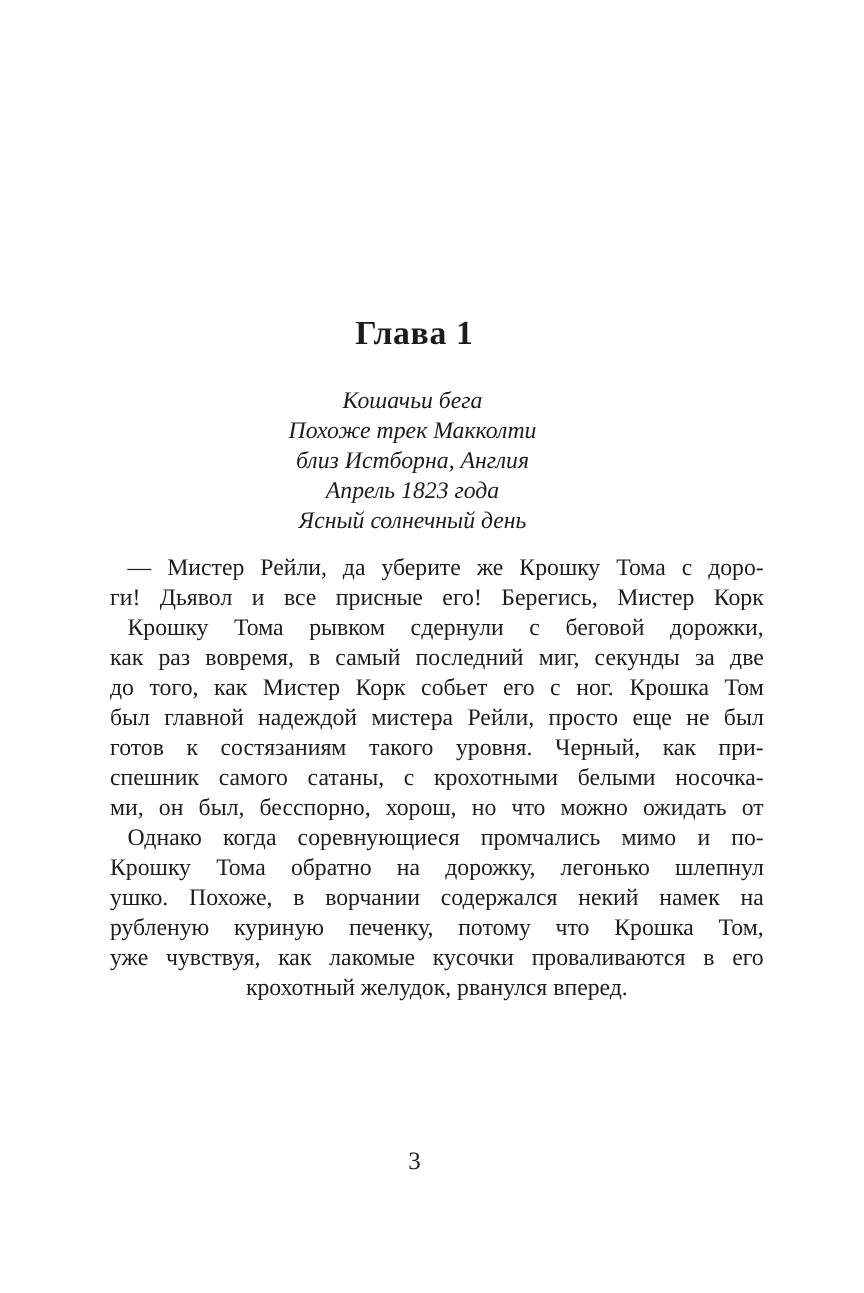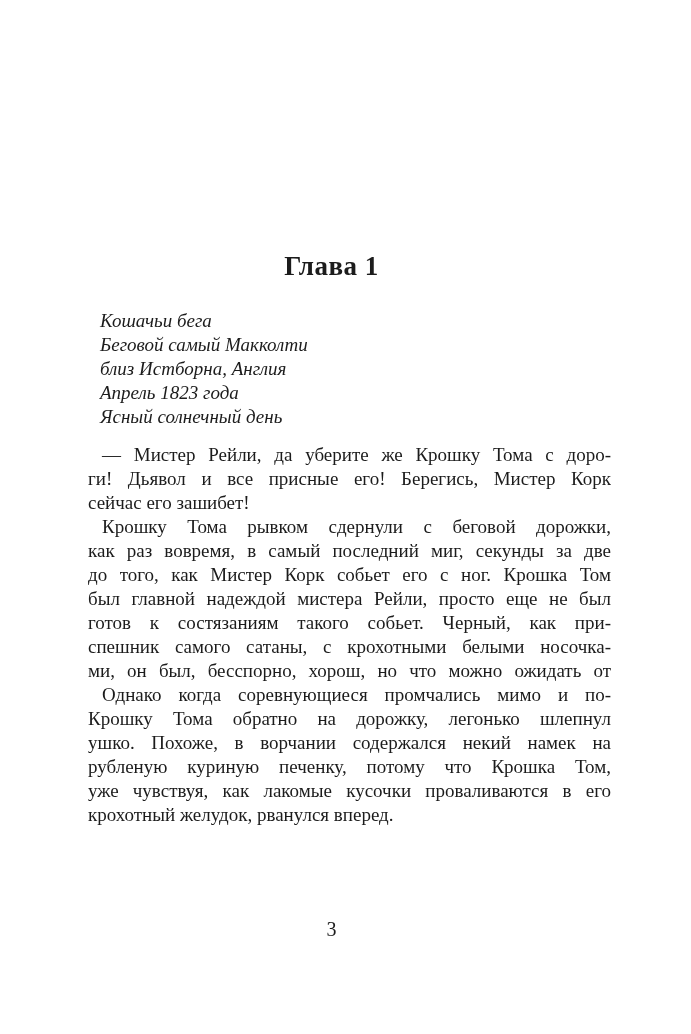--- a/index.html
+++ b/index.html
@@ -39,21 +39,21 @@
   }
   .body-text {
     position: absolute;
     left: 88px;
     top: 443px;
     width: 523px;
     font-size: 19px;
     line-height: 24px;
   }
   .line {
-    text-align: left;
+    text-align: center;
     white-space: normal;
   }
   .line.jl {
     text-align: justify;
     text-align-last: justify;
     -moz-text-align-last: justify;
   }
   .line.first {
     text-indent: 14px;
   }
@@ -69,40 +69,39 @@
 </style>
 </head>
 <body>
 
 <div class="page">
 
   <div class="chapter-heading">Глава 1</div>
 
   <div class="epigraph">
     <div class="line">Кошачьи бега</div>
-    <div class="line">Беговой самый Макколти</div>
+    <div class="line">Похоже трек Макколти</div>
     <div class="line">близ Истборна, Англия</div>
     <div class="line">Апрель 1823 года</div>
     <div class="line">Ясный солнечный день</div>
   </div>
 
   <div class="body-text">
 
     <div>
       <div class="line jl first">— Мистер Рейли, да уберите же Крошку Тома с доро-</div>
       <div class="line jl">ги! Дьявол и все присные его! Берегись, Мистер Корк</div>
-      <div class="line">сейчас его зашибет!</div>
     </div>
 
     <div>
       <div class="line jl first">Крошку Тома рывком сдернули с беговой дорожки,</div>
       <div class="line jl">как раз вовремя, в самый последний миг, секунды за две</div>
       <div class="line jl">до того, как Мистер Корк собьет его с ног. Крошка Том</div>
       <div class="line jl">был главной надеждой мистера Рейли, просто еще не был</div>
-      <div class="line jl">готов к состязаниям такого собьет. Черный, как при-</div>
+      <div class="line jl">готов к состязаниям такого уровня. Черный, как при-</div>
       <div class="line jl">спешник самого сатаны, с крохотными белыми носочка-</div>
       <div class="line jl">ми, он был, бесспорно, хорош, но что можно ожидать от</div>
     </div>
 
     <div>
       <div class="line jl first">Однако когда соревнующиеся промчались мимо и по-</div>
       <div class="line jl">Крошку Тома обратно на дорожку, легонько шлепнул</div>
       <div class="line jl">ушко. Похоже, в ворчании содержался некий намек на</div>
       <div class="line jl">рубленую куриную печенку, потому что Крошка Том,</div>
       <div class="line jl">уже чувствуя, как лакомые кусочки проваливаются в его</div>

